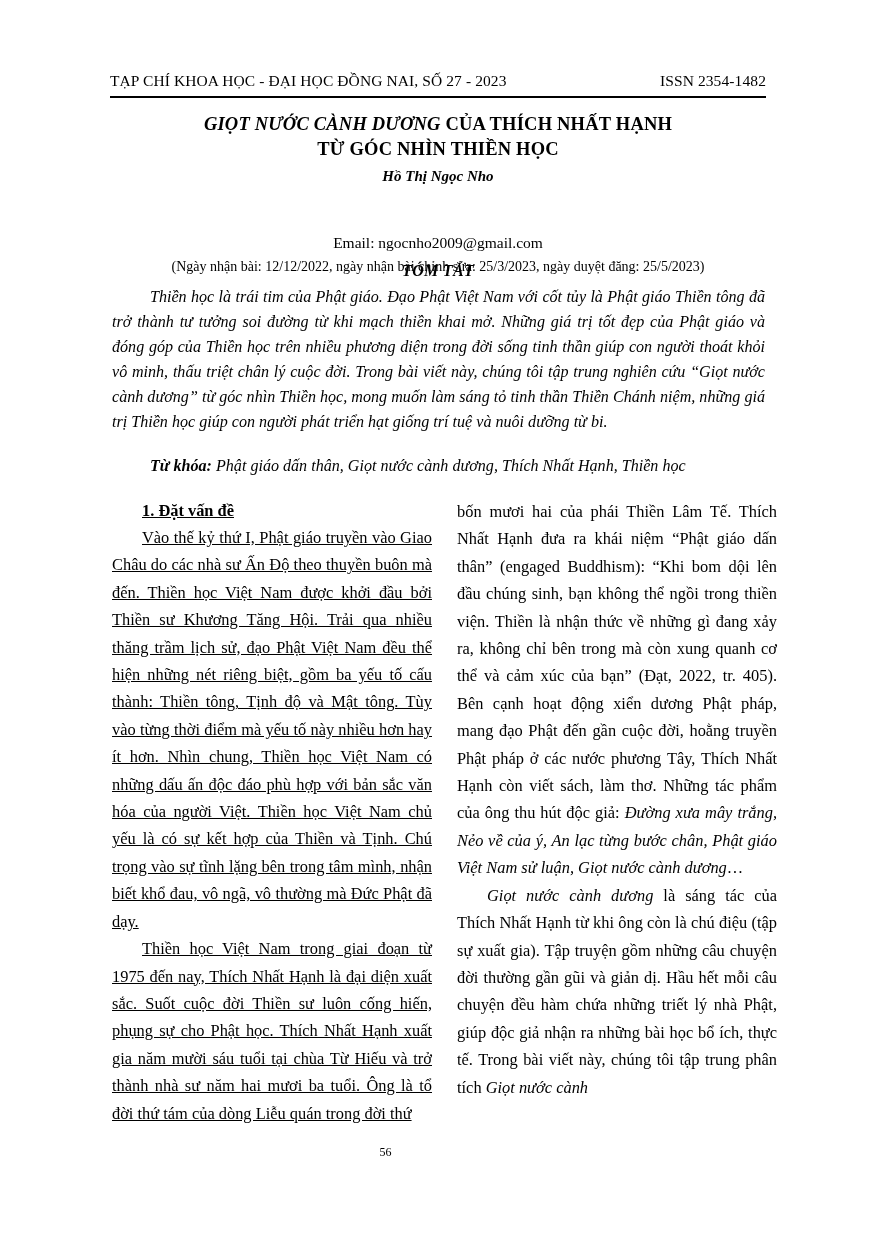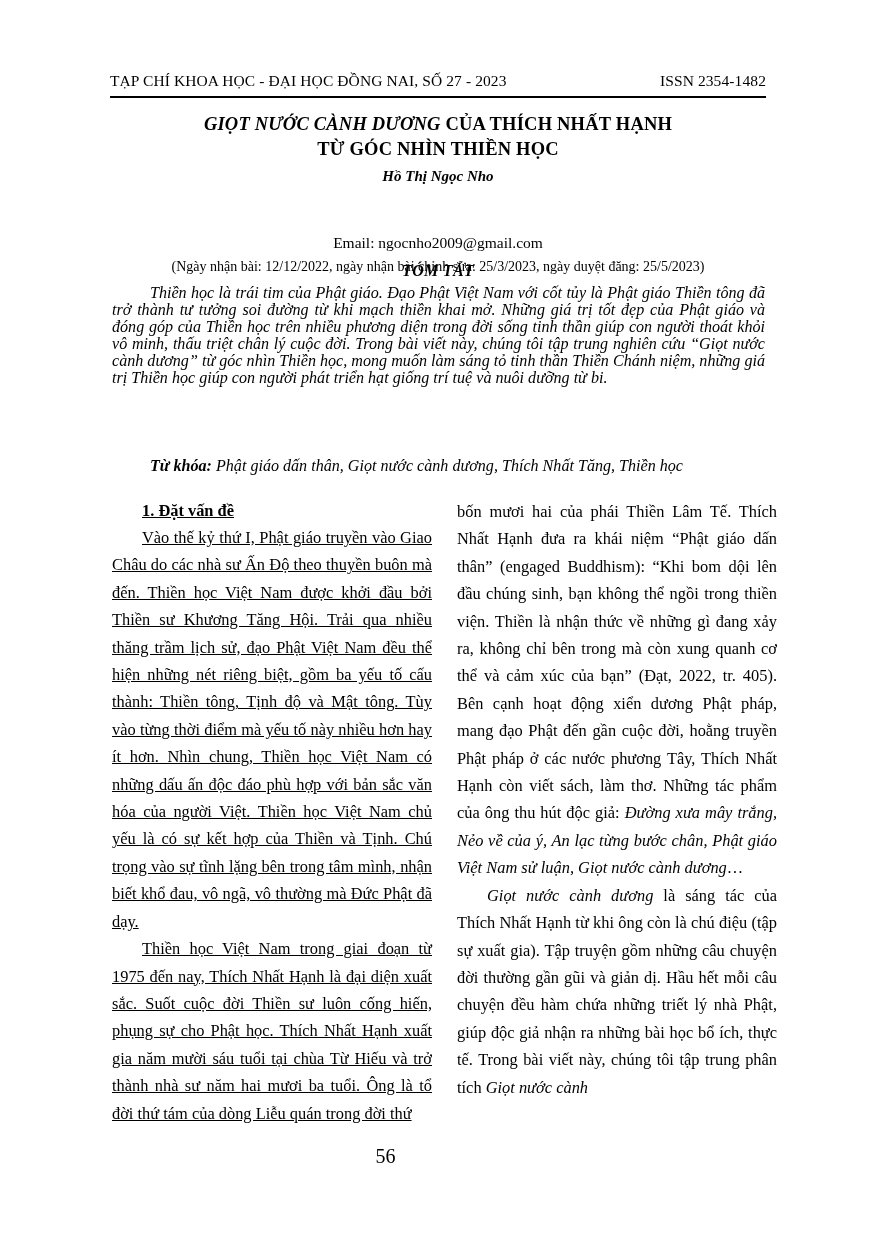--- a/index.html
+++ b/index.html
@@ -98,21 +98,21 @@
     font-style: italic;
     letter-spacing: 0.3px;
   }
   .abstract {
     position: absolute;
     left: 112px;
     top: 284px;
     width: 653px;
     font-size: 16.1px;
     font-style: italic;
-    line-height: 17px;
+    line-height: 25px;
     text-align: justify;
     text-justify: inter-word;
   }
   .abstract p { margin: 0; text-indent: 38px; }
 
   .keywords {
     position: absolute;
     left: 112px;
     top: 452px;
     width: 653px;
@@ -148,21 +148,21 @@
   }
   .ital { font-style: italic; }
 
   
   .folio {
     position: absolute;
     left: 0;
     top: 1145px;
     width: 771px;
     text-align: center;
-    font-size: 20px;
+    font-size: 12px;
   }
 </style>
 </head>
 <body>
 
 <div class="page">
 
   <div class="runhead">
     <span class="journal">TẠP CHÍ KHOA HỌC - ĐẠI HỌC ĐỒNG NAI, SỐ 27 - 2023</span>
     <span class="issn">ISSN 2354-1482</span>
@@ -178,21 +178,21 @@
     <div class="email">Email: ngocnho2009@gmail.com</div>
     <div class="dates">(Ngày nhận bài: 12/12/2022, ngày nhận bài chỉnh sửa: 25/3/2023, ngày duyệt đăng: 25/5/2023)</div>
   </div>
 
   <div class="abs-head">TÓM TẮT</div>
   <div class="abstract">
     <p>Thiền học là trái tim của Phật giáo. Đạo Phật Việt Nam với cốt tủy là Phật giáo Thiền tông đã trở thành tư tưởng soi đường từ khi mạch thiền khai mở. Những giá trị tốt đẹp của Phật giáo và đóng góp của Thiền học trên nhiều phương diện trong đời sống tinh thần giúp con người thoát khỏi vô minh, thấu triệt chân lý cuộc đời. Trong bài viết này, chúng tôi tập trung nghiên cứu “Giọt nước cành dương” từ góc nhìn Thiền học, mong muốn làm sáng tỏ tinh thần Thiền Chánh niệm, những giá trị Thiền học giúp con người phát triển hạt giống trí tuệ và nuôi dưỡng từ bi.</p>
   </div>
 
   <div class="keywords">
-    <p><b>Từ khóa:</b><span> Phật giáo dấn thân, Giọt nước cành dương, Thích Nhất Tăng, Thiền học</span></p>
+    <p><b>Từ khóa:</b><span> Phật giáo dấn thân, Giọt nước cành dương, Thích Nhất Hạnh, Thiền học</span></p>
   </div>
 
   <div class="col col-left">
     <p class="sec-head">1. Đặt vấn đề</p>
     <p>Vào thế kỷ thứ I, Phật giáo truyền vào Giao Châu do các nhà sư Ấn Độ theo thuyền buôn mà đến. Thiền học Việt Nam được khởi đầu bởi Thiền sư Khương Tăng Hội. Trải qua nhiều thăng trầm lịch sử, đạo Phật Việt Nam đều thể hiện những nét riêng biệt, gồm ba yếu tố cấu thành: Thiền tông, Tịnh độ và Mật tông. Tùy vào từng thời điểm mà yếu tố này nhiều hơn hay ít hơn. Nhìn chung, Thiền học Việt Nam có những dấu ấn độc đáo phù hợp với bản sắc văn hóa của người Việt. Thiền học Việt Nam chủ yếu là có sự kết hợp của Thiền và Tịnh. Chú trọng vào sự tĩnh lặng bên trong tâm mình, nhận biết khổ đau, vô ngã, vô thường mà Đức Phật đã dạy.</p>
     <p>Thiền học Việt Nam trong giai đoạn từ 1975 đến nay, Thích Nhất Hạnh là đại diện xuất sắc. Suốt cuộc đời Thiền sư luôn cống hiến, phụng sự cho Phật học. Thích Nhất Hạnh xuất gia năm mười sáu tuổi tại chùa Từ Hiếu và trở thành nhà sư năm hai mươi ba tuổi. Ông là tổ đời thứ tám của dòng Liễu quán trong đời thứ</p>
   </div>
 
   <div class="col col-right">
     <p class="noindent"><span>bốn mươi hai của phái Thiền Lâm Tế. Thích Nhất Hạnh đưa ra khái niệm “Phật giáo dấn thân” (engaged Buddhism): “Khi bom dội lên đầu chúng sinh, bạn không thể ngồi trong thiền viện. Thiền là nhận thức về những gì đang xảy ra, không chỉ bên trong mà còn xung quanh cơ thể và cảm xúc của bạn” (Đạt, 2022, tr. 405). Bên cạnh hoạt động xiển dương Phật pháp, mang đạo Phật đến gần cuộc đời, hoằng truyền Phật pháp ở các nước phương Tây, Thích Nhất Hạnh còn viết sách, làm thơ. Những tác phẩm của ông thu hút độc giả: </span><span class="ital">Đường xưa mây trắng, Nẻo về của ý, An lạc từng bước chân, Phật giáo Việt Nam sử luận, Giọt nước cành dương</span><span>…</span></p>

